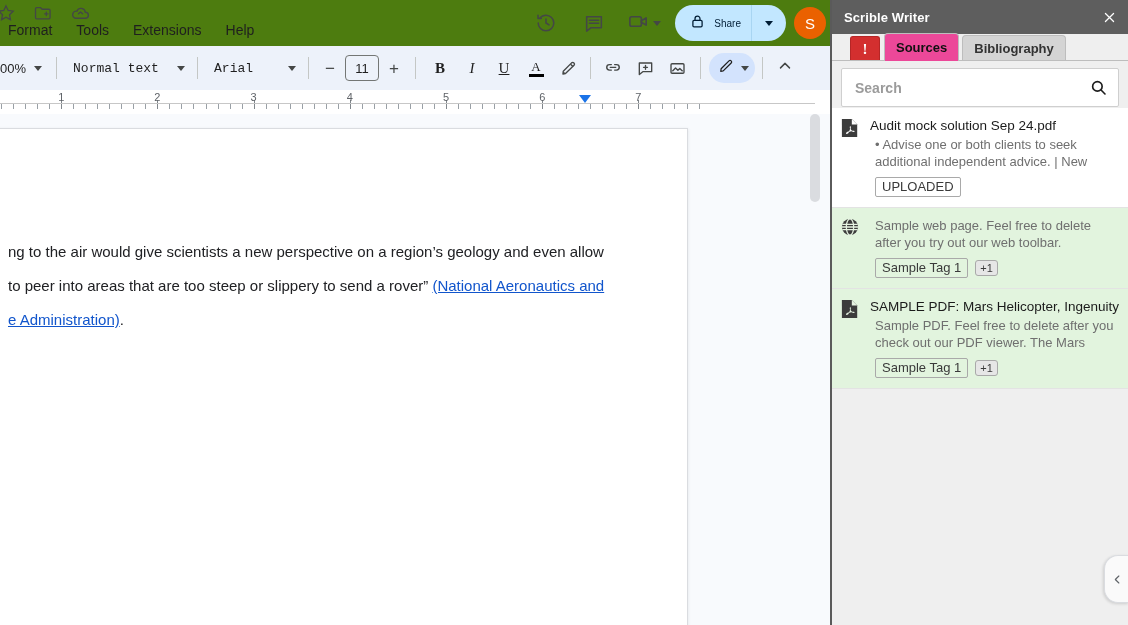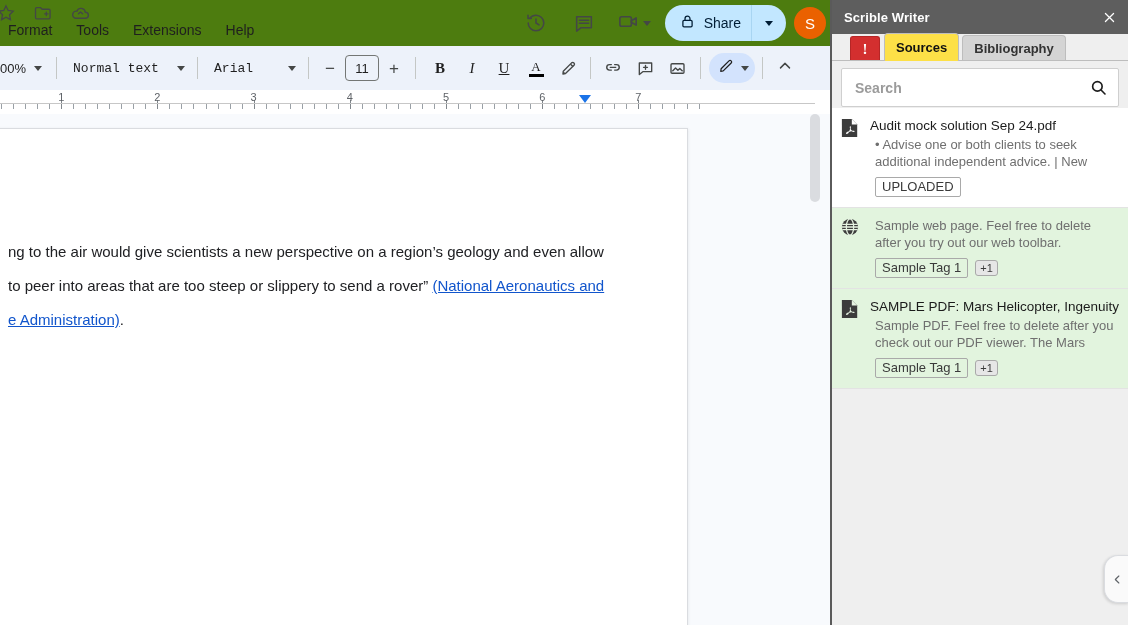--- a/index.html
+++ b/index.html
@@ -22,21 +22,21 @@
   .qi svg{display:block;}
 
   .menubar{position:absolute;left:0;top:20px;display:flex;align-items:center;gap:0;}
   .menu-item{font-size:14px;color:#1f1f1f;padding:2px 8px;border-radius:4px;cursor:pointer;white-space:nowrap;}
 
   .docs-top-right{position:absolute;right:4px;top:0;height:46px;display:flex;align-items:center;gap:0;}
   .tr-icon{width:34px;height:34px;border-radius:50%;display:flex;align-items:center;justify-content:center;color:#444746;cursor:pointer;}
   .cam-group{display:flex;align-items:center;cursor:pointer;border-radius:18px;height:34px;padding:0 2px 0 4px;}
   .caret{width:0;height:0;border-left:4px solid transparent;border-right:4px solid transparent;border-top:5px solid #444746;margin-left:3px;}
   .share-btn{display:flex;align-items:center;height:36px;background:#c2e7ff;border-radius:18px 0 0 18px;padding:0 10px 0 14px;cursor:pointer;}
-  .share-label{font-size:14px;color:#001d35;margin-left:8px;font-weight:500;}
+  .share-label{font-size:10px;color:#001d35;margin-left:8px;font-weight:500;}
   .share-caret-btn{display:flex;align-items:center;justify-content:center;width:34px;height:36px;background:#c2e7ff;border-radius:0 18px 18px 0;cursor:pointer;border-left:1px solid #a8d5f2;}
   .avatar{width:32px;height:32px;border-radius:50%;background:#ea6100;color:#fff;font-size:15px;display:flex;align-items:center;justify-content:center;margin-left:8px;cursor:pointer;font-weight:400;}
 
   
   .toolbar{position:relative;height:44px;background:#edf2fa;display:flex;align-items:center;border-radius:0 0 0 0;}
   .tb-zoom{display:flex;align-items:center;font-size:13px;color:#1f1f1f;padding:0 2px 0 0;cursor:pointer;height:28px;border-radius:4px;}
   .tb-sep{width:1px;height:22px;background:#c4c7c5;margin:0 8px;}
   .tb-select{display:flex;align-items:center;justify-content:space-between;font-size:13px;color:#1f1f1f;height:28px;border-radius:4px;padding:0 4px 0 8px;cursor:pointer;font-family:Liberation Mono, monospace;}
   .tb-caret{width:0;height:0;border-left:4px solid transparent;border-right:4px solid transparent;border-top:5px solid #444746;margin-left:10px;}
   .fontsize-wrap{display:flex;align-items:center;gap:2px;}
@@ -75,21 +75,21 @@
   .panel-title{font-size:13px;font-weight:bold;color:#ffffff;letter-spacing:.1px;}
   .panel-close{margin-left:auto;width:22px;height:22px;display:flex;align-items:center;justify-content:center;cursor:pointer;color:#fff;}
 
   .lib-row{position:relative;height:38px;display:flex;align-items:center;padding:0 8px 0 10px;background:#efefef;}
   .lib-label{font-size:14px;font-weight:bold;color:#222;}
   .lib-avatar{margin-left:auto;width:28px;height:28px;background:#333333;border:2px solid;border-image:linear-gradient(135deg,#e8821a,#2a7fd4) 1;display:flex;align-items:center;justify-content:center;cursor:pointer;box-sizing:border-box;}
 
   .tabs{position:relative;height:27px;padding-left:18px;display:flex;align-items:flex-end;background:#efefef;}
   .tab-alert{width:28px;height:24px;background:#d32f2f;border:1px solid #b52626;border-bottom:none;border-radius:3px 3px 0 0;display:flex;align-items:center;justify-content:center;color:#fff;font-weight:bold;font-size:15px;cursor:pointer;margin-right:4px;font-family:"Liberation Serif",serif;}
   .tab{height:25px;padding:0 11px;display:flex;align-items:center;font-size:13px;font-weight:bold;color:#333;border:1px solid #bdbdbd;border-bottom:none;border-radius:4px 4px 0 0;cursor:pointer;background:#d4d4d4;margin-right:3px;}
-  .tab.active{background:#fde047;color:#111;height:27px;border-color:#bdbdbd;position:relative;z-index:3;}
+  .tab.active{background:#ec4899;color:#111;height:27px;border-color:#bdbdbd;position:relative;z-index:3;}
 
   .tabs-underline{position:relative;height:1px;background:#bdbdbd;margin-top:-1px;}
 
   .search-wrap{position:relative;height:47px;background:#efefef;padding:7px 9px 0 9px;box-sizing:border-box;}
   .search-box{height:37px;background:#fff;border:1px solid #cfcfcf;border-radius:2px;display:flex;align-items:center;padding:0 10px 0 11px;}
   .search-input{flex:1;border:none;outline:none;font-size:14px;color:#555;background:transparent;font-family:"Liberation Sans",sans-serif;font-weight:bold;}
   .search-input::placeholder{color:#9b9b9b;font-weight:bold;}
   .search-icon{width:20px;height:20px;display:flex;align-items:center;justify-content:center;cursor:pointer;color:#222;}
 
   .src-list{position:relative;background:#ffffff;height:var(--h);}

